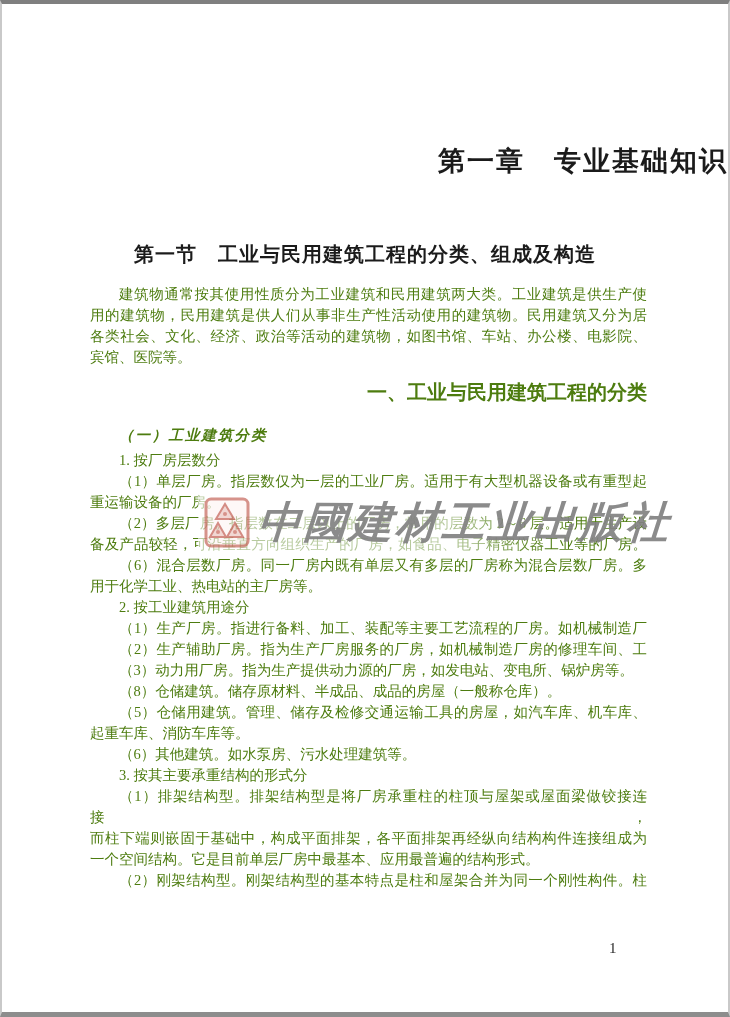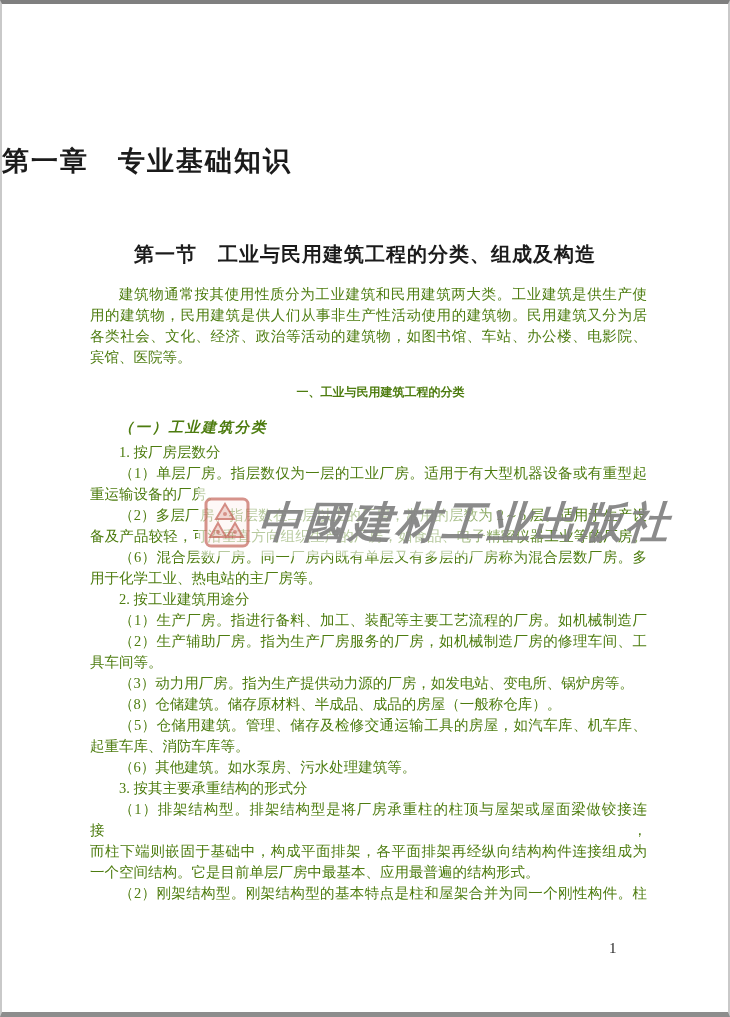--- a/index.html
+++ b/index.html
@@ -14,21 +14,21 @@
     border-right:2px solid #c9c9c9;
     overflow:hidden;
     font-family:"Liberation Serif", serif;
     color:#1b1b1b;
   }
   .chapter-title{
     margin:137px 0 0 0;
     font-size:27px;
     line-height:40px;
     font-weight:bold;
-    text-align:left;
+    text-align:right;
     letter-spacing:2px;
     font-family:"Liberation Serif", serif;
   }
   .section-title{
     margin:59px 0 13px 0;
     font-size:20px;
     line-height:28px;
     font-weight:bold;
     text-align:center;
     letter-spacing:1px;
@@ -42,32 +42,32 @@
     font-size:14.5px;
     line-height:21px;
     text-align:justify;
     color:#4d7c0f;
   }
   .line.full{ text-align-last:justify; }
   .line.first{ text-indent:2em; }
   .line.h-section{
     font-family:"Liberation Sans", sans-serif;
     font-weight:bold;
-    font-size:12px;
+    font-size:20px;
     line-height:26px;
     margin-top:11px;
     text-indent:2em;
-    text-align:center;
+    text-align:right;
   }
   .line.h-kai{
     font-style:italic;
     font-weight:600;
     font-size:14.5px;
     line-height:21px;
-    margin-top:12px;
+    margin-top:20px;
     margin-bottom:4px;
     text-indent:2em;
     letter-spacing:2px;
     text-align:left;
   }
   .watermark{
     position:absolute;
     left:196px;top:484px;
     width:452px;height:68px;
     display:flex;
@@ -121,21 +121,20 @@
       <div class="line first">1. 按厂房层数分</div>
       <div class="line first full">（1）单层厂房。指层数仅为一层的工业厂房。适用于有大型机器设备或有重型起</div>
       <div class="line cont">重运输设备的厂房。</div>
       <div class="line first full">（2）多层厂房。指层数在二层以上的厂房，常用的层数为 2～6 层。适用于生产设</div>
       <div class="line cont full">备及产品较轻，可沿垂直方向组织生产的厂房，如食品、电子精密仪器工业等的厂房。</div>
       <div class="line first full">（6）混合层数厂房。同一厂房内既有单层又有多层的厂房称为混合层数厂房。多</div>
       <div class="line cont">用于化学工业、热电站的主厂房等。</div>
       <div class="line first">2. 按工业建筑用途分</div>
       <div class="line first full">（1）生产厂房。指进行备料、加工、装配等主要工艺流程的厂房。如机械制造厂</div>
       <div class="line first full">（2）生产辅助厂房。指为生产厂房服务的厂房，如机械制造厂房的修理车间、工</div>
-      <div class="line cont">具车间等。</div>
       <div class="line first">（3）动力用厂房。指为生产提供动力源的厂房，如发电站、变电所、锅炉房等。</div>
       <div class="line first">（8）仓储建筑。储存原材料、半成品、成品的房屋（一般称仓库）。</div>
       <div class="line first full">（5）仓储用建筑。管理、储存及检修交通运输工具的房屋，如汽车库、机车库、</div>
       <div class="line cont">起重车库、消防车库等。</div>
       <div class="line first">（6）其他建筑。如水泵房、污水处理建筑等。</div>
       <div class="line first">3. 按其主要承重结构的形式分</div>
       <div class="line first full">（1）排架结构型。排架结构型是将厂房承重柱的柱顶与屋架或屋面梁做铰接连接，</div>
       <div class="line cont full">而柱下端则嵌固于基础中，构成平面排架，各平面排架再经纵向结构构件连接组成为</div>
       <div class="line cont">一个空间结构。它是目前单层厂房中最基本、应用最普遍的结构形式。</div>
       <div class="line first full">（2）刚架结构型。刚架结构型的基本特点是柱和屋架合并为同一个刚性构件。柱</div>

